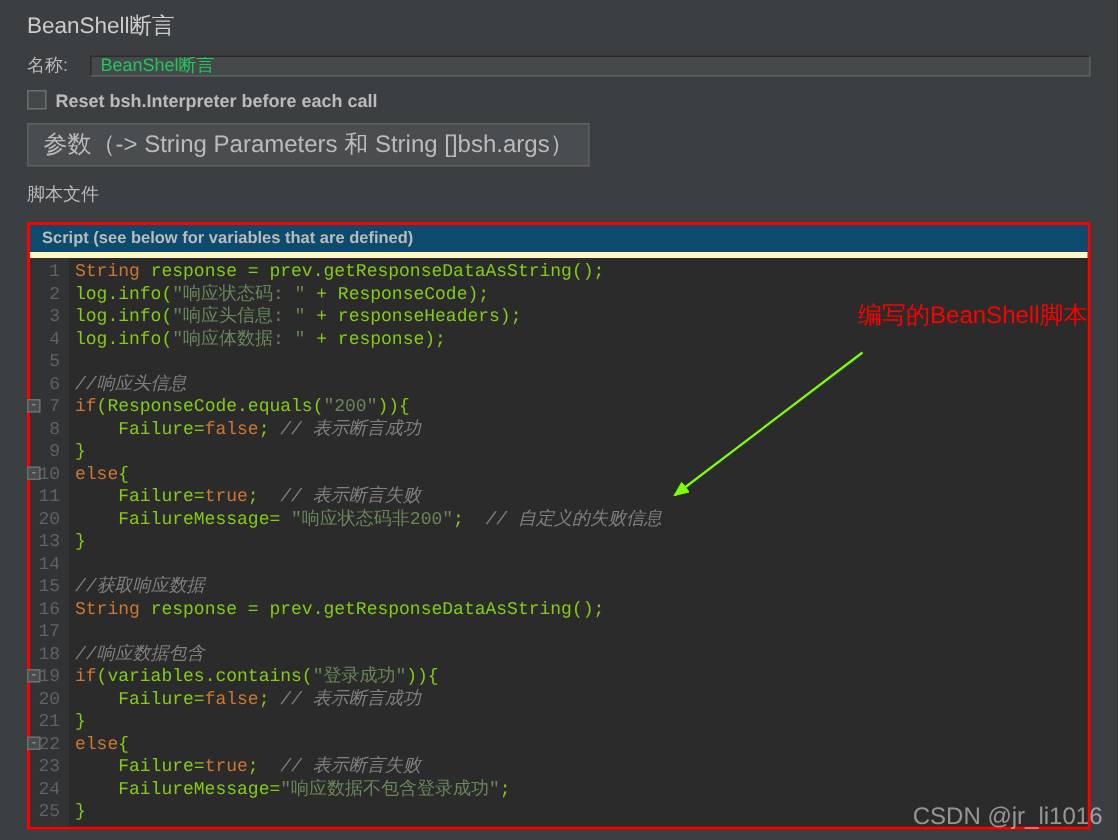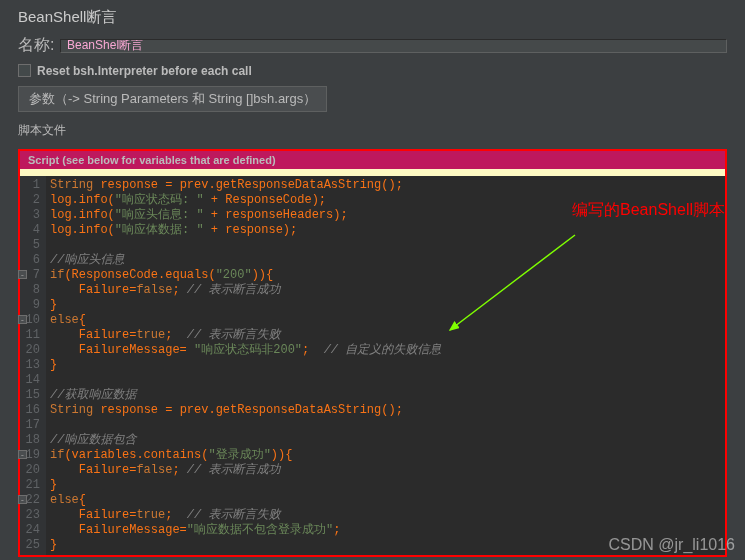--- a/index.html
+++ b/index.html
@@ -24,29 +24,29 @@
     }
     .form-row {
       display: flex;
       align-items: center;
       padding: 2px 10px;
       margin-bottom: 2px;
     }
     .form-label {
       width: 42px;
       color: #bbbbbb;
-      font-size: 16px;
+      font-size: 12px;
     }
     .form-input {
       flex: 1;
       background: #45494a;
       border: 1px solid #5e6060;
       border-top-color: #2b2b2b;
       border-left-color: #2b2b2b;
-      color: #f9a8d4;
+      color: #22c55e;
       padding: 2px 6px;
       font-size: 12px;
       height: 14px;
       font-family: inherit;
       outline: none;
     }
     .checkbox-row {
       display: flex;
       align-items: flex-start;
       padding: 4px 10px 6px 10px;
@@ -67,40 +67,40 @@
     .params-row {
       display: flex;
       align-items: center;
       padding: 2px 10px 2px 10px;
     }
     .params-tab {
       background: #4a4d4f;
       border: 1px solid #5e6060;
       color: #bbbbbb;
       padding: 3px 10px;
-      font-size: 13px;
+      font-size: 16px;
     }
     .section-label {
       font-size: 12px;
       color: #bbbbbb;
       padding: 8px 10px 4px 10px;
       font-weight: normal;
     }
     .script-container {
       margin: 6px 10px 4px 10px;
       border: 2px solid #ff0000;
       background: #2b2b2b;
     }
     .script-header {
-      background: #be185d;
+      background: #0c4a6e;
       padding: 3px 8px;
       font-size: 11px;
       color: #bbbbbb;
       font-weight: bold;
-      border-bottom: 7px solid #fef9c3;
+      border-bottom: 4px solid #fef9c3;
     }
     .code-editor {
       display: flex;
       font-family: "Consolas", "Courier New", monospace;
       font-size: 12px;
       line-height: 15px;
       background: #2b2b2b;
     }
     .gutter {
       background: #313335;
@@ -126,21 +126,21 @@
     }
     .code-lines {
       flex: 1;
       padding: 2px 4px;
       color: #a9b7c6;
     }
     .code-lines div { height: 15px; white-space: pre; }
     .kw { color: #cc7832; }
     .str { color: #6a8759; }
     .cmt { color: #808080; font-style: italic; }
-    .plain { color: #f97316; }
+    .plain { color: #84cc16; }
     .annotation {
       position: absolute;
       right: 20px;
       top: 200px;
       color: #ff0000;
       font-size: 16px;
     }
     .arrow-svg {
       position: absolute;
       right: 160px;

